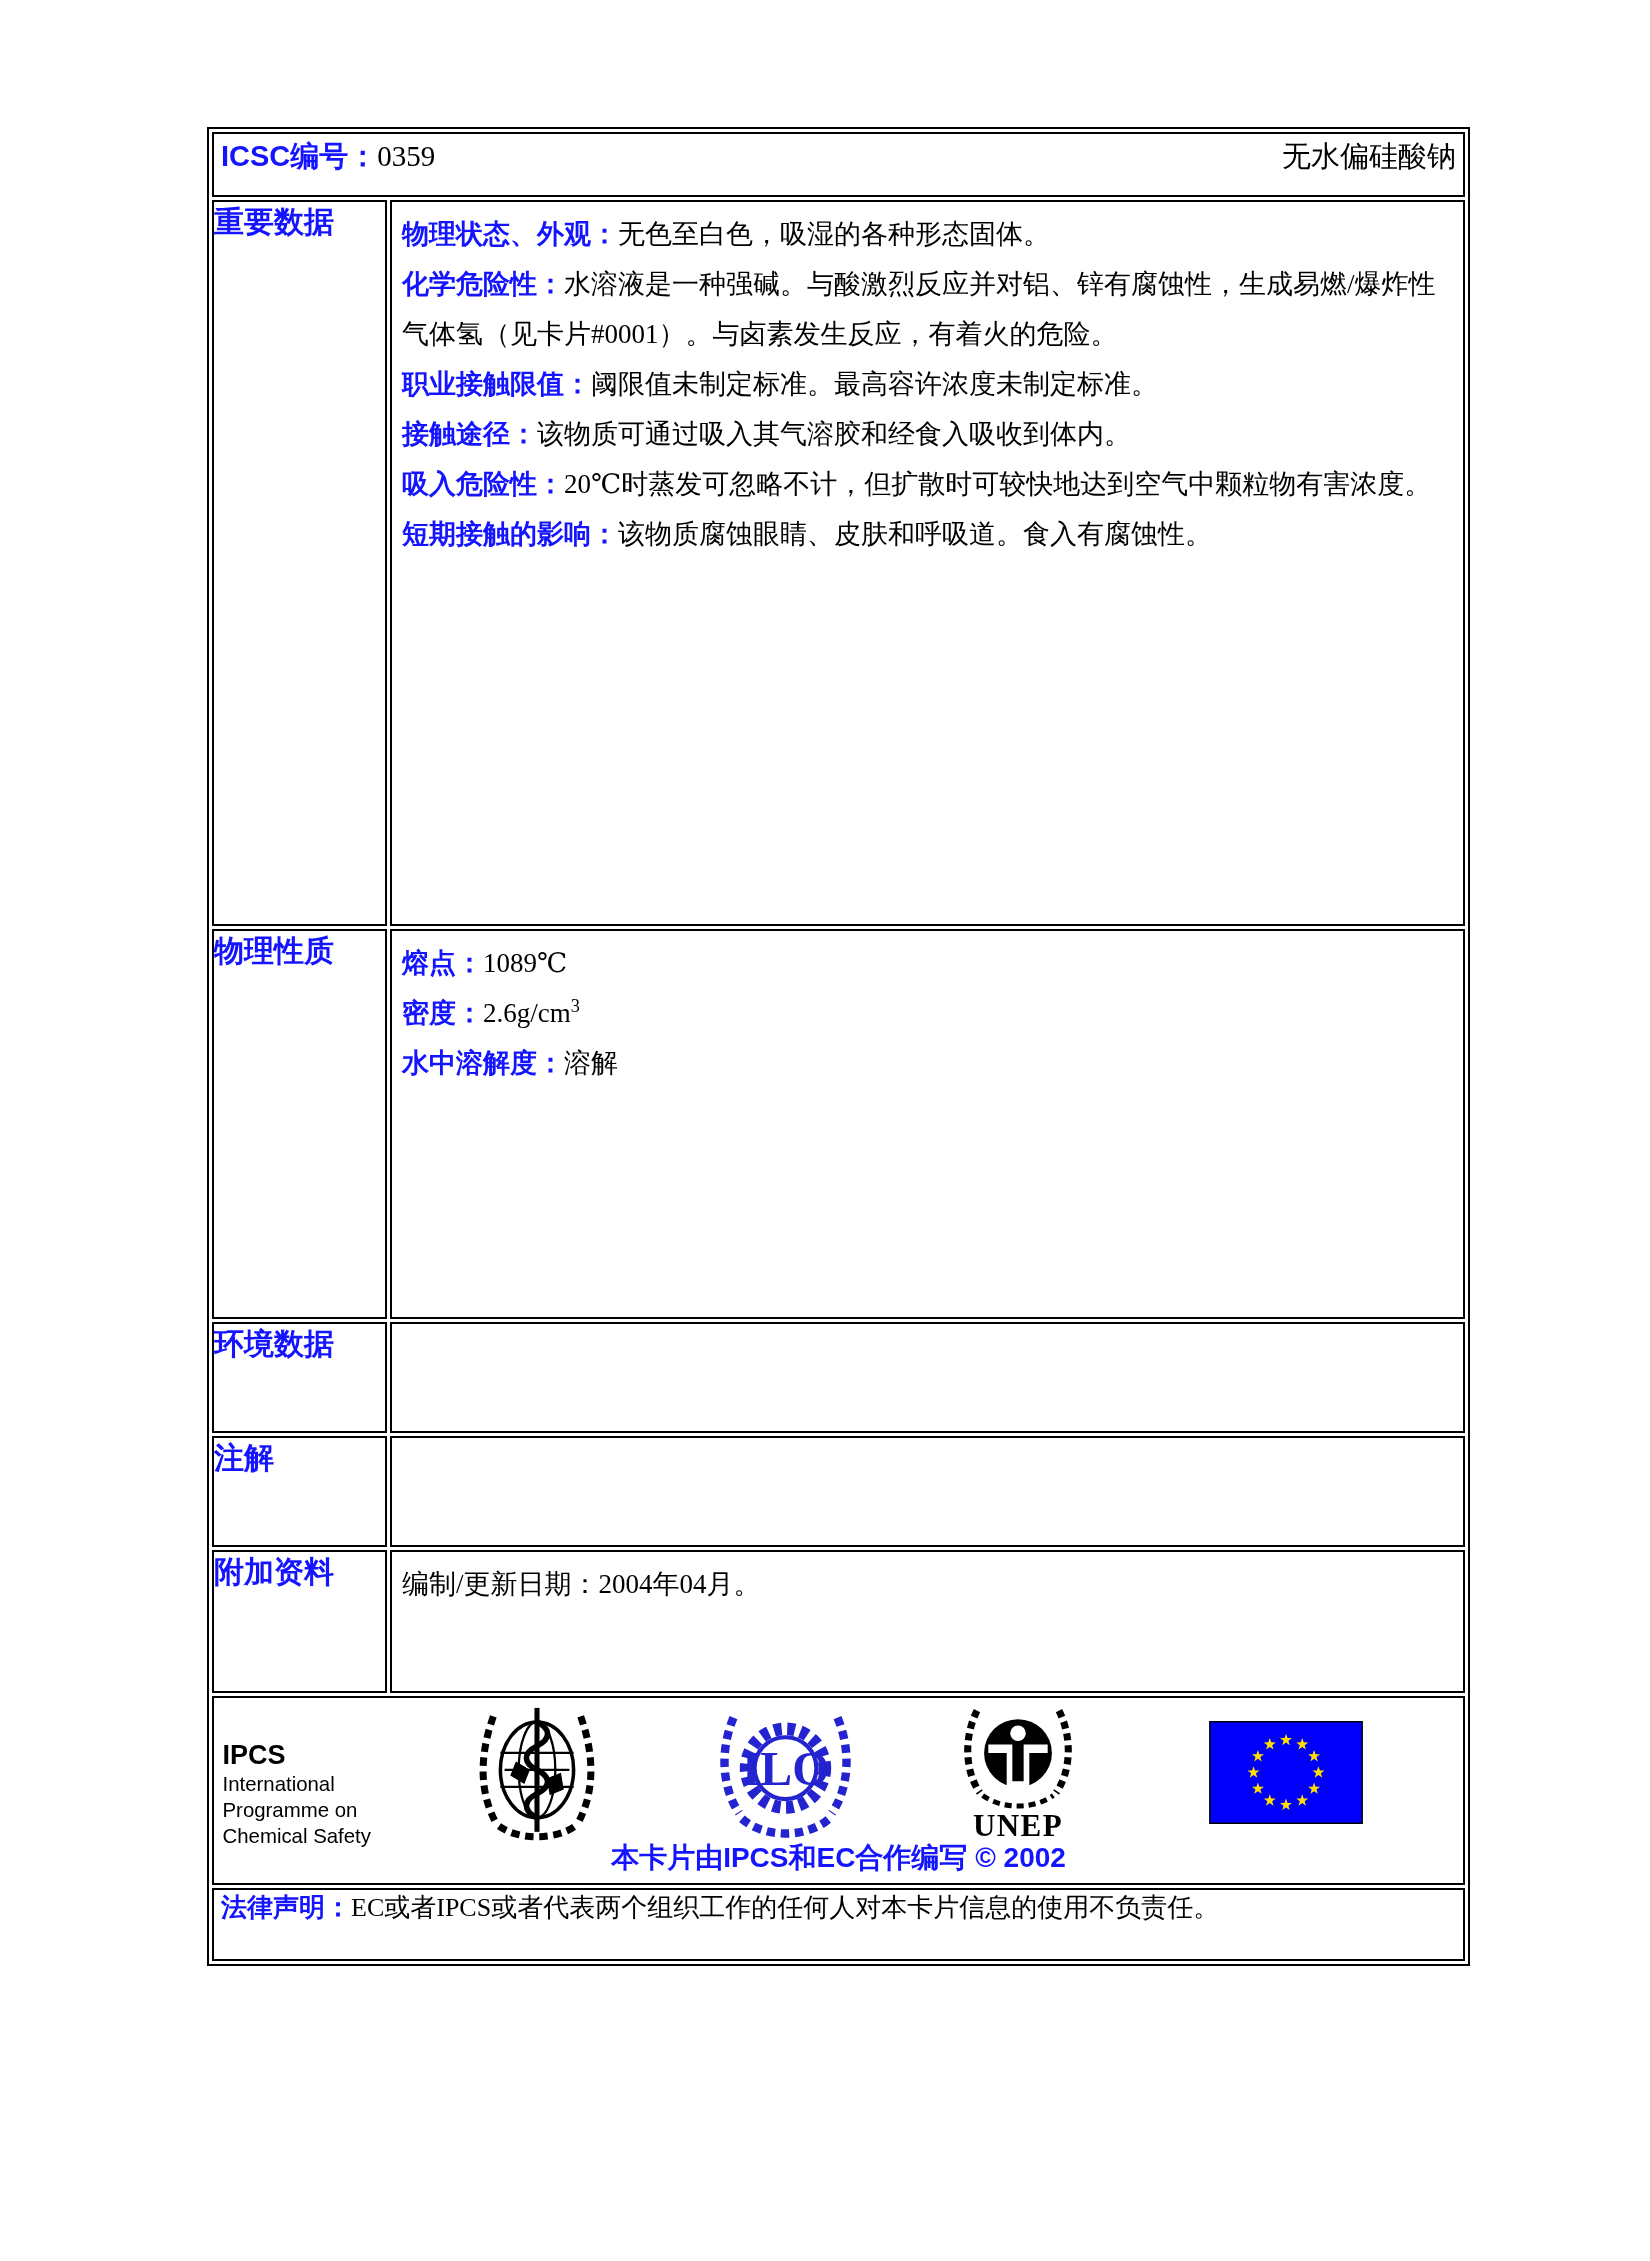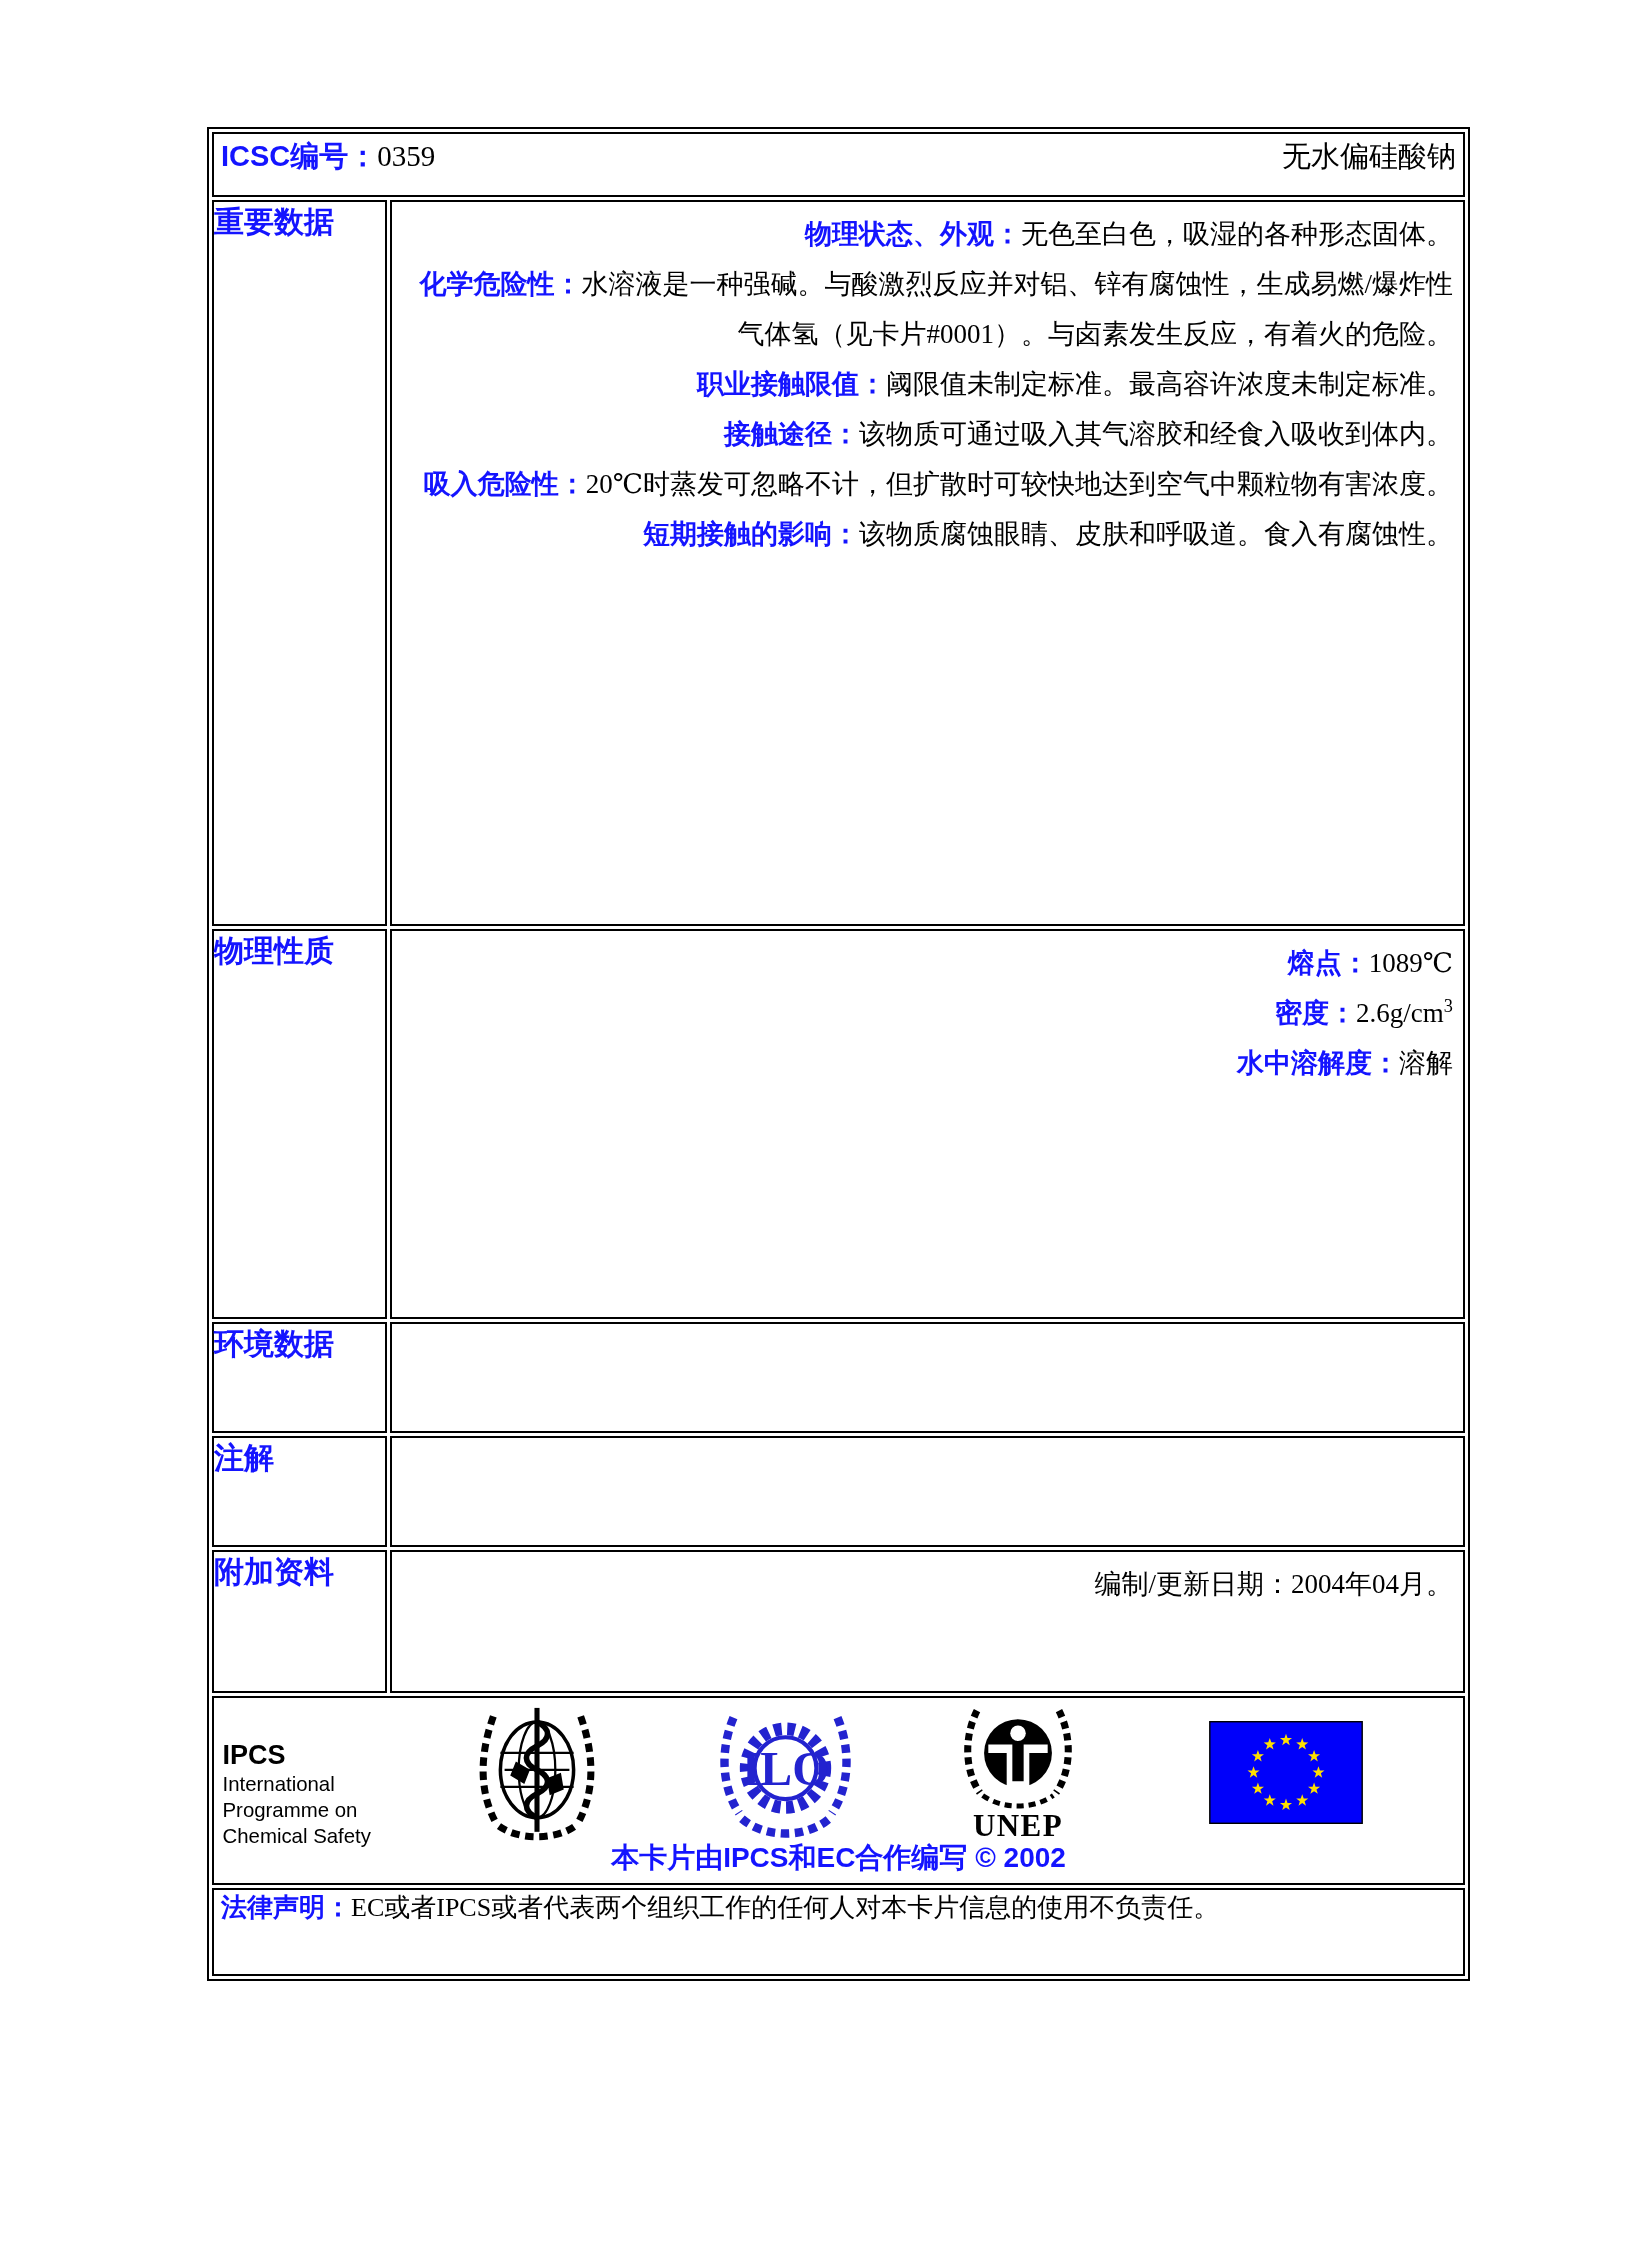--- a/index.html
+++ b/index.html
@@ -57,22 +57,22 @@
     padding:7px 10px;
     font-size:27px;
     line-height:50px;
   }
   td.h-important { height:726px; }
   td.h-physical  { height:390px; }
   td.h-env       { height:111px; }
   td.h-notes     { height:111px; }
   td.h-add       { height:143px; }
   td.h-footer    { height:189px; }
-  td.h-legal     { height:88px; vertical-align:middle; }
-  .para { margin:0;text-align:right; }
+  td.h-legal     { height:73px; vertical-align:middle; }
+  .para { margin:0; }
   sup { font-size:18.3px; vertical-align:super; line-height:0; }
 
   
   .footer-cell { position:relative; }
   .ipcs-block {
     position:absolute; left:8.5px; top:42px;
     font-family:"Liberation Sans","DejaVu Sans",sans-serif;
   }
   .ipcs-name { font-size:27px; font-weight:bold; line-height:31px; }
   .ipcs-line { font-size:20.4px; line-height:26px; }

